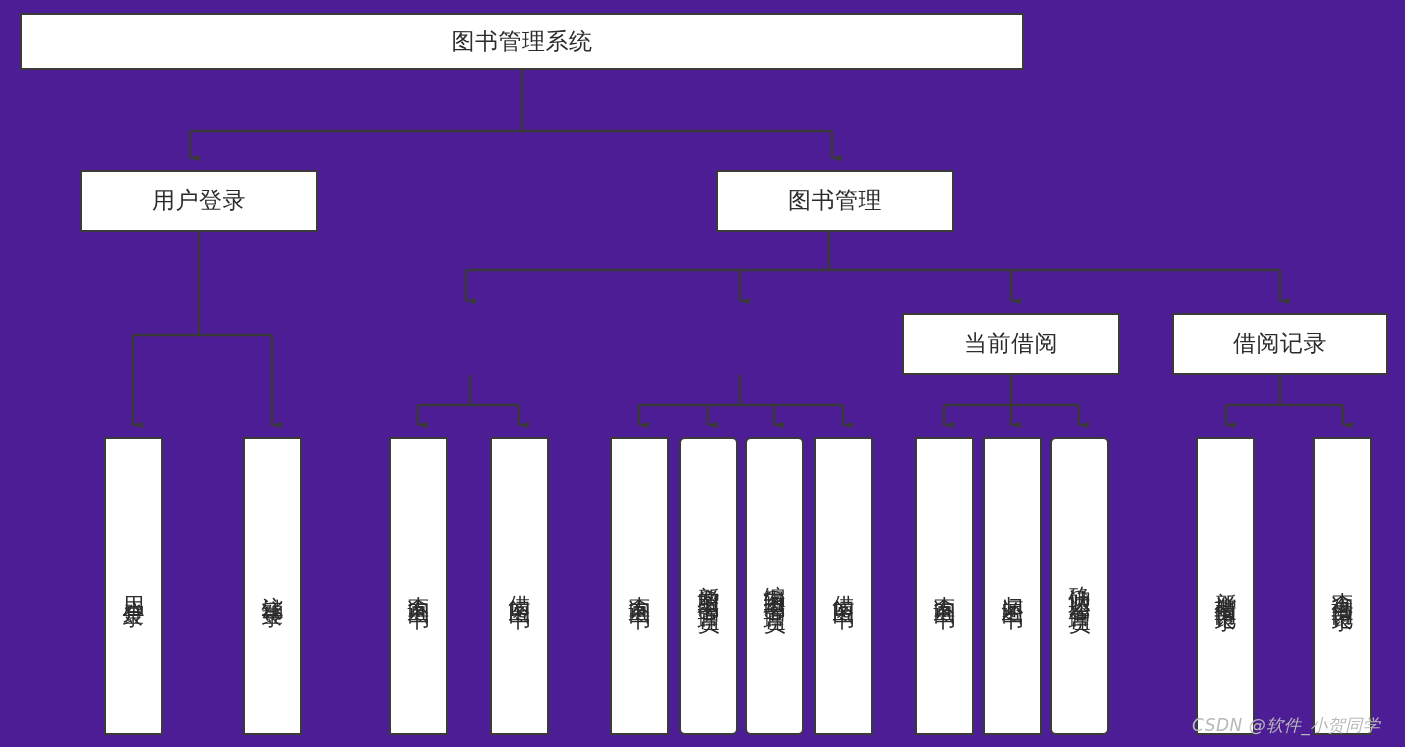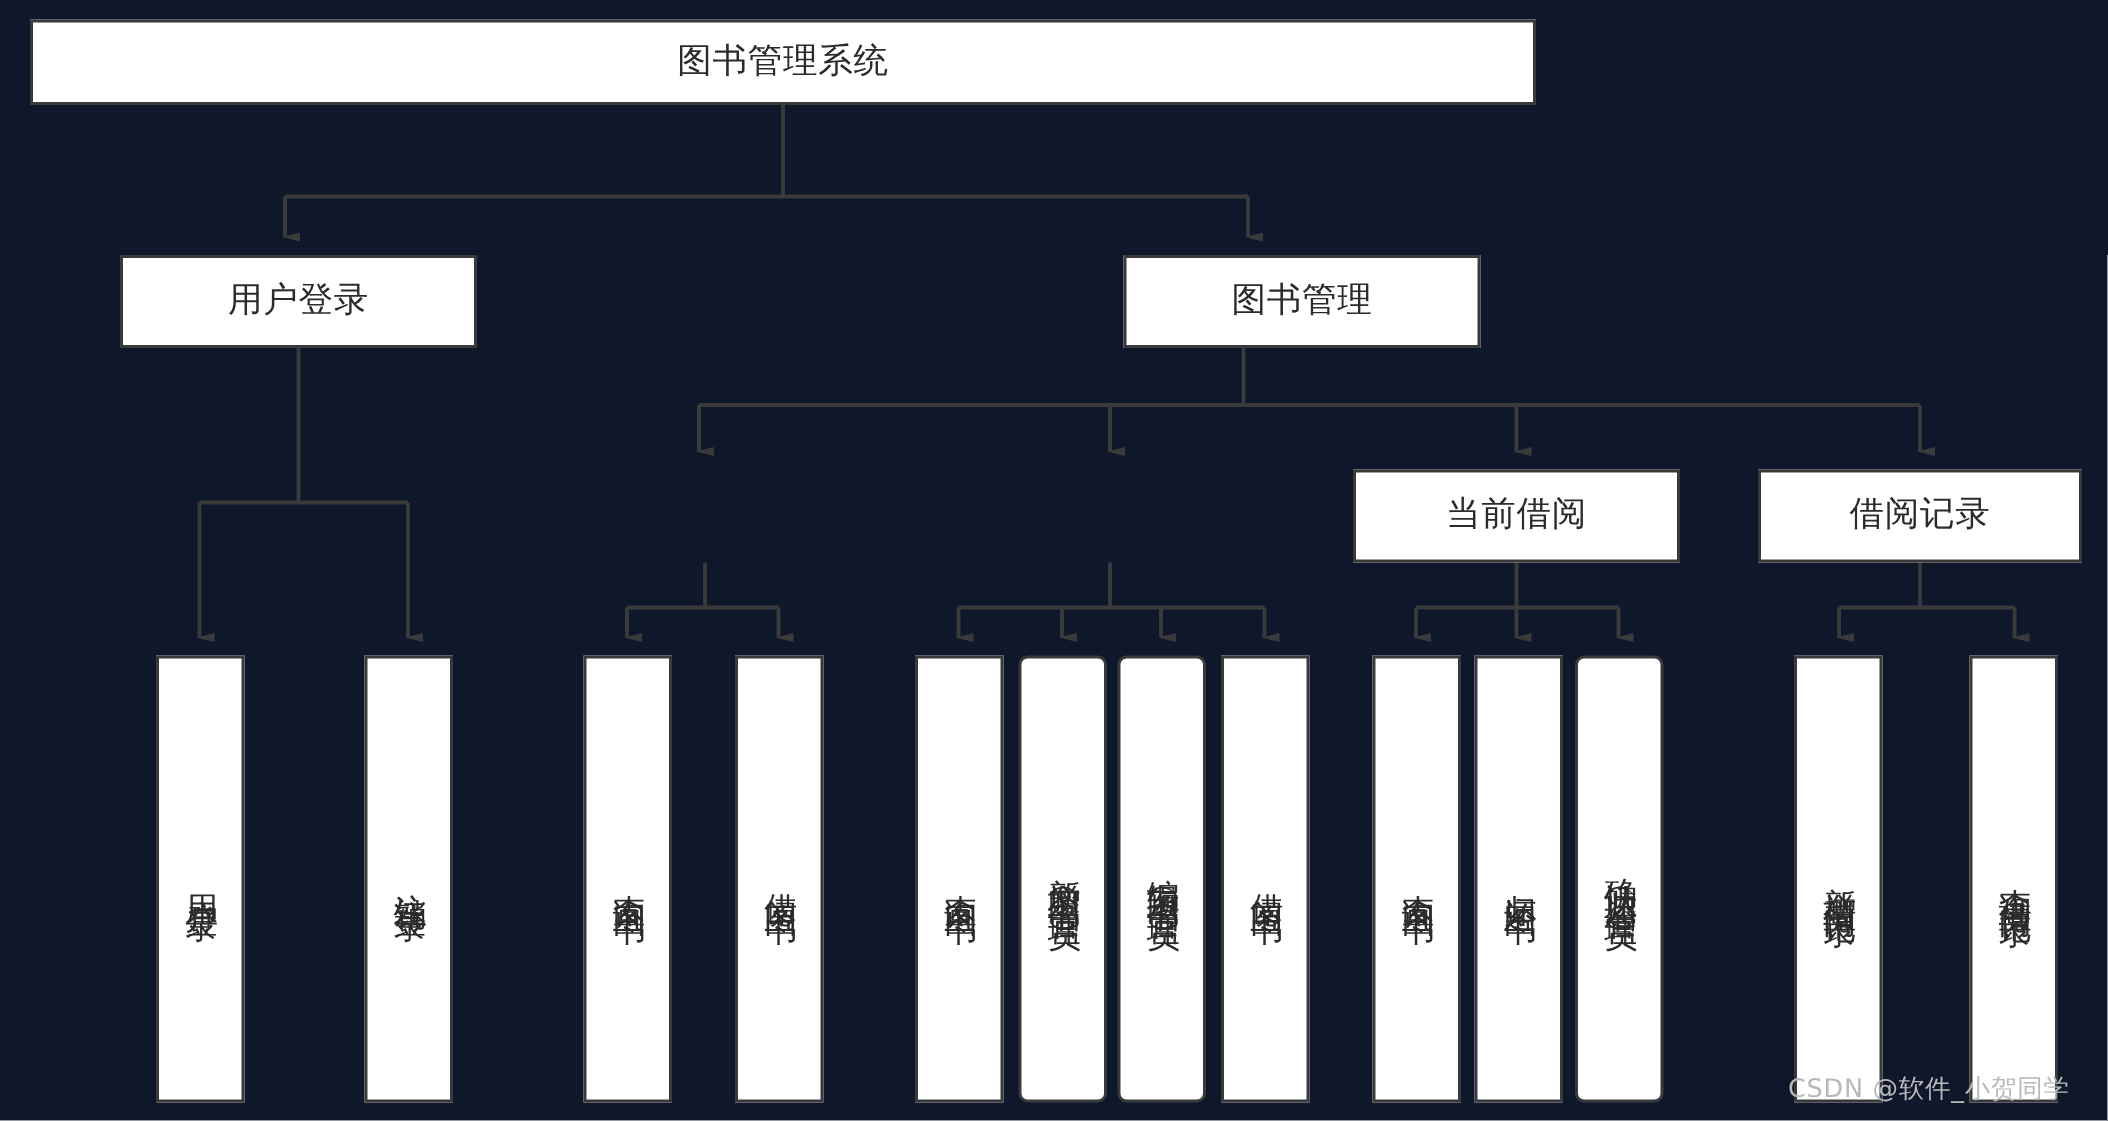--- a/index.html
+++ b/index.html
@@ -7,21 +7,21 @@
     padding: 0;
     background: #ffffff;
   }
   body {
     font-family: "DejaVu Sans", "Liberation Sans", sans-serif;
   }
   #canvas {
     position: relative;
     width: 1405px;
     height: 747px;
-    background: #0f172a;
+    background: #4c1d95;
     overflow: hidden;
   }
   svg.edges {
     position: absolute;
     left: 0;
     top: 0;
     width: 1405px;
     height: 747px;
     pointer-events: none;
   }
@@ -66,20 +66,21 @@
     letter-spacing: 4px;
     white-space: nowrap;
     max-height: 100%;
   }
   .watermark {
     position: absolute;
     font-size: 17px;
     color: #b9b9b9;
     white-space: nowrap;
     letter-spacing: 0.5px;
+    font-style: italic;
   }
 </style>
 </head>
 <body>
 
 <div id="canvas">
 
   <svg class="edges" viewBox="0 0 1405 747">
     <defs>
       <marker id="arw" markerWidth="10" markerHeight="12" refX="3" refY="10" orient="auto" markerUnits="userSpaceOnUse">
@@ -130,21 +131,21 @@
     </g>
   </svg>
 
   <div class="node horiz root" style="left:20px; top:13px; width:1004px; height:57px;">
     <span class="lbl">图书管理系统</span>
   </div>
 
   <div class="node horiz" style="left:80px; top:170px; width:238px; height:62px;">
     <span class="lbl">用户登录</span>
   </div>
-  <div class="node horiz" style="left:749px; top:170px; width:238px; height:62px;">
+  <div class="node horiz" style="left:716px; top:170px; width:238px; height:62px;font-family:Liberation Serif, serif;">
     <span class="lbl">图书管理</span>
   </div>
 
   <div class="node horiz" style="left:1172px; top:313px; width:216px; height:62px;">
     <span class="lbl">借阅记录</span>
   </div>
   <div class="node horiz" style="left:902px; top:313px; width:218px; height:62px;">
     <span class="lbl">当前借阅</span>
   </div>
 

